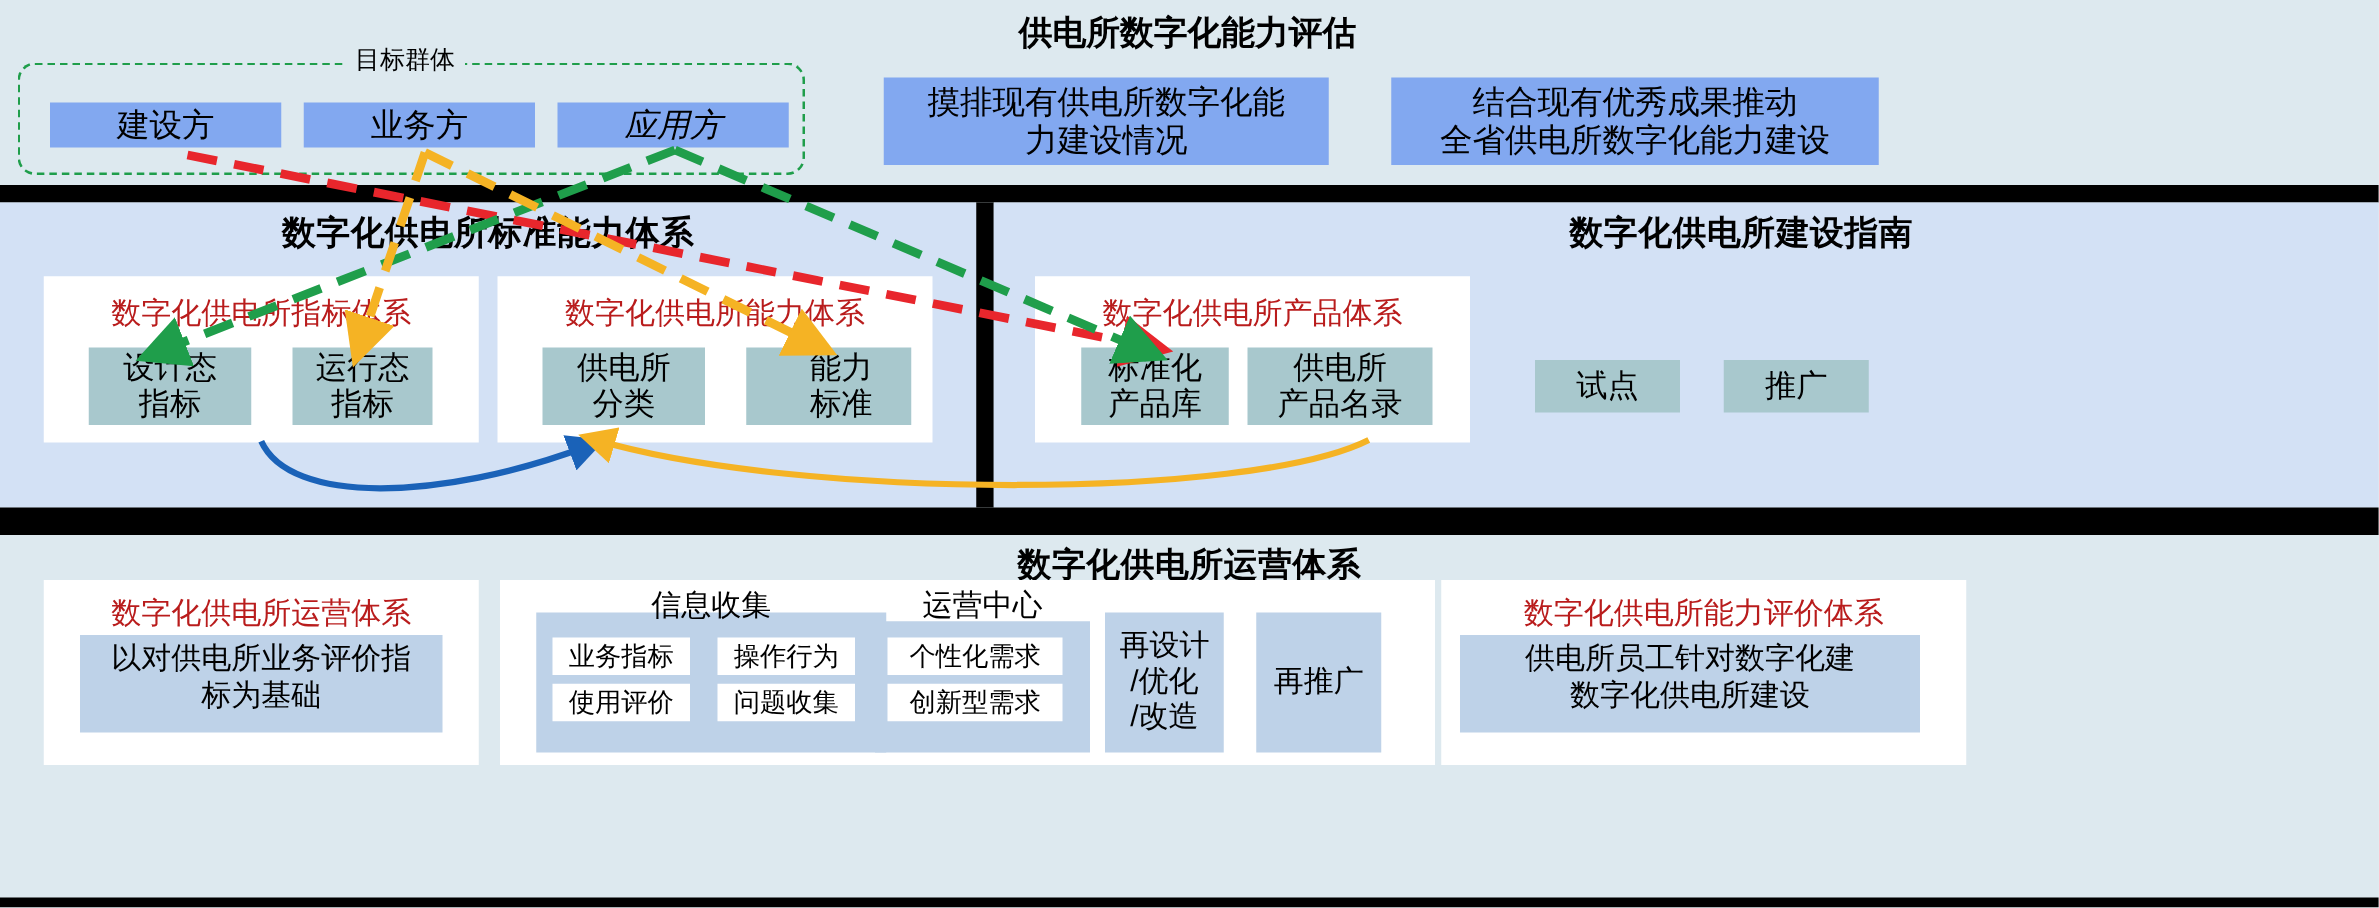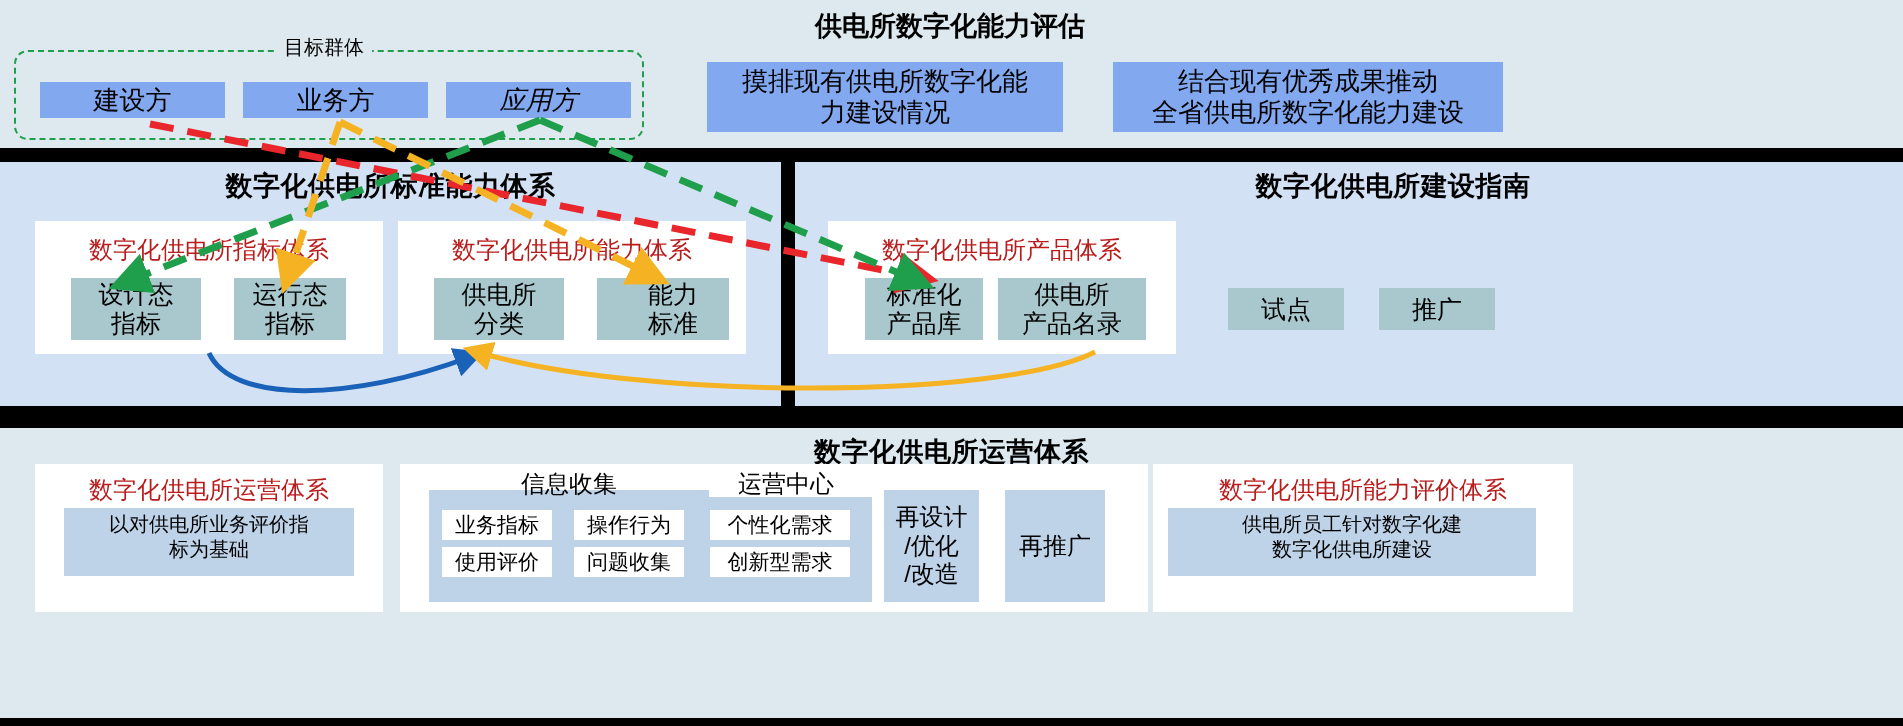--- a/index.html
+++ b/index.html
@@ -69,21 +69,21 @@
   }
 
   
   .lb-box{
     position:absolute;background:#bed2e8;color:#000;
     display:flex;align-items:center;justify-content:center;
     text-align:center;font-size:24px;line-height:1.2;
   }
   .lb-overflow{
     position:absolute;background:#bed2e8;color:#000;
-    text-align:center;font-size:20px;line-height:1.25;
+    text-align:center;font-size:24px;line-height:1.25;
   }
   .white-chip{
     position:absolute;background:#ffffff;color:#000;
     display:flex;align-items:center;justify-content:center;
     text-align:center;font-size:21px;white-space:nowrap;
   }
   .cluster-head{
     position:absolute;text-align:center;font-size:24px;color:#000;white-space:nowrap;
   }
 

